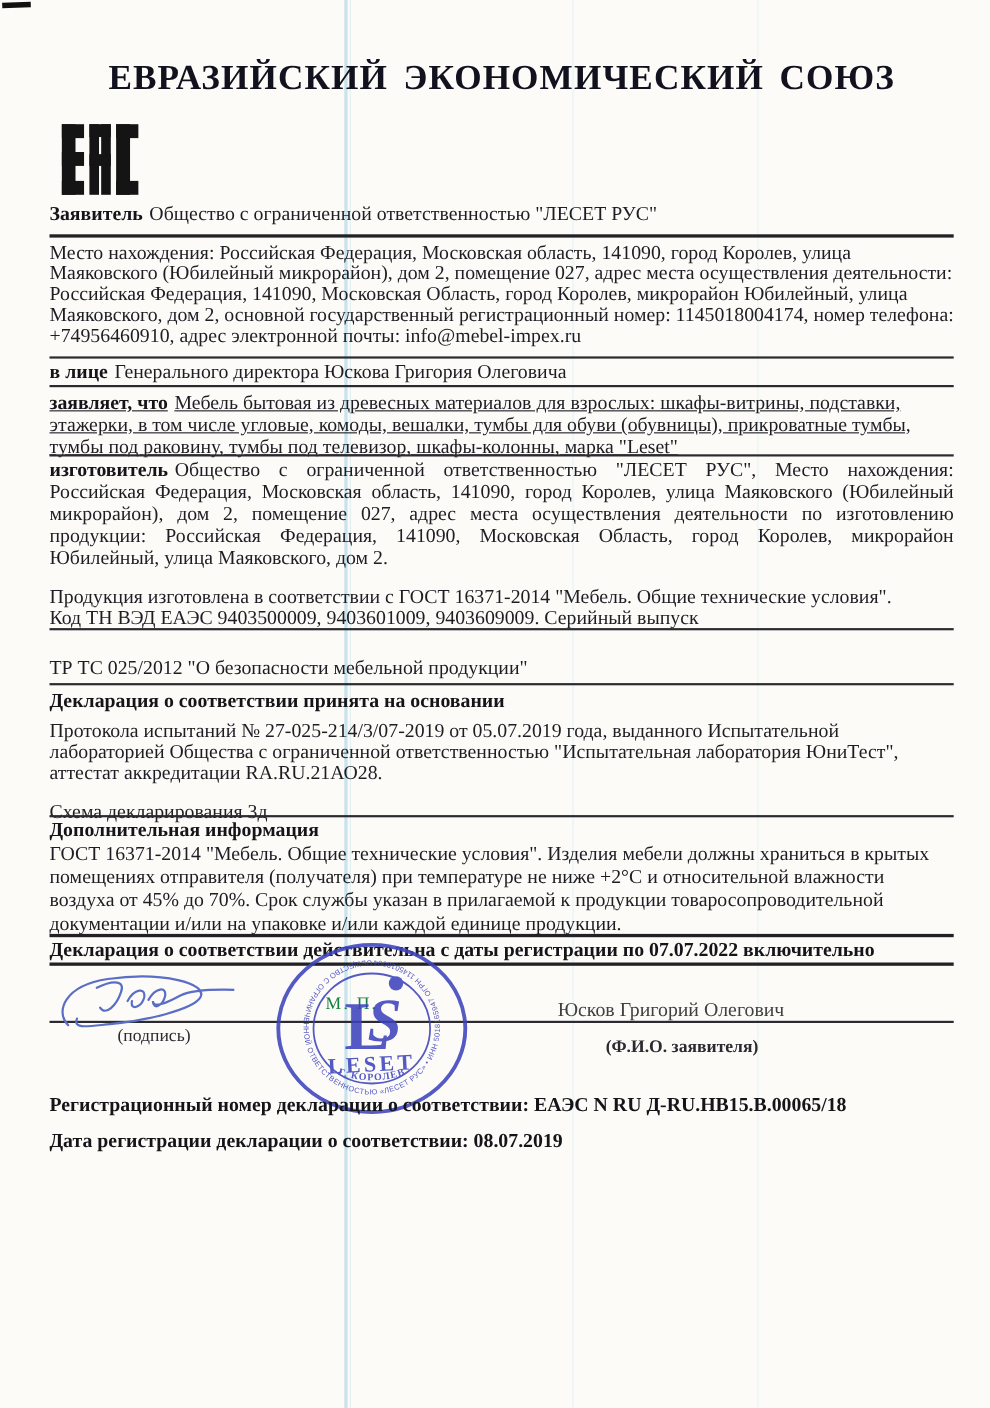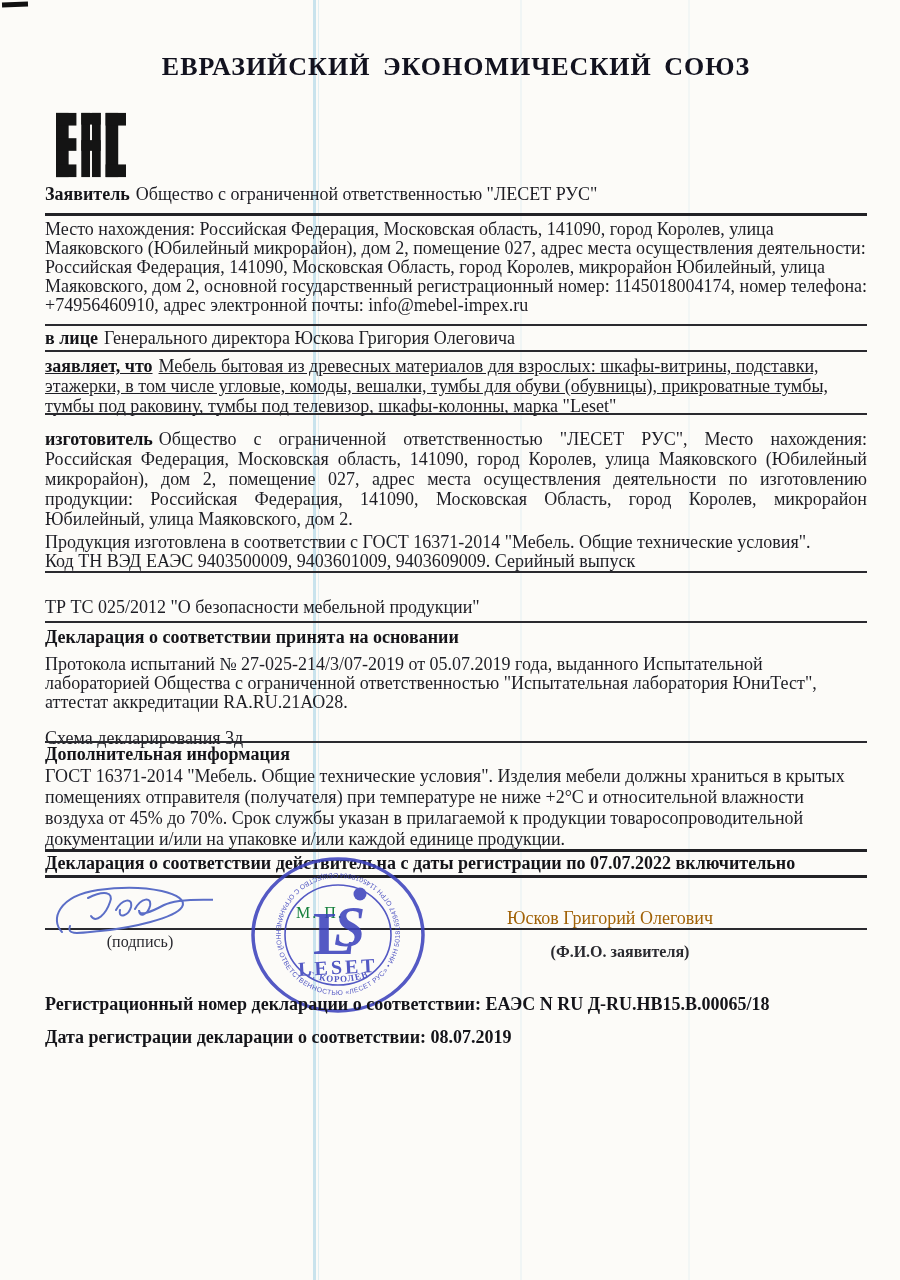--- a/index.html
+++ b/index.html
@@ -6,34 +6,34 @@
   .page{
     position:relative;width:900px;height:1280px;margin:0 auto;
     background:#fcfbf8;overflow:hidden;
     font-family:"Liberation Serif","DejaVu Serif",serif;
     color:#1d1d24;
   }
   .scanline{position:absolute;top:0;bottom:0;}
   .smudge{position:absolute;background:#111;}
   .title{
     position:absolute;left:45px;width:822px;text-align:center;
-    font-weight:bold;font-size:26px;letter-spacing:1px;color:#12121f;
+    font-weight:bold;font-size:32px;letter-spacing:1px;color:#12121f;
     word-spacing:5px;white-space:nowrap;
   }
   .row{position:absolute;left:45px;width:822px;font-size:18px;line-height:19px;}
   .lh20{line-height:20px;}
   .lh21{line-height:21px;}
   .just{text-align:justify;}
   .b{font-weight:bold;color:#141419;}
   .lbl{font-weight:bold;color:#141419;margin-right:6px;}
   .rule{position:absolute;left:45px;width:822px;height:2px;background:#2a2a2f;}
   .rule.th{height:3px;background:#222226;}
   .cap{position:absolute;font-size:16px;color:#2a2a30;text-align:center;}
   .mp{position:absolute;font-size:16px;color:#15803d;letter-spacing:2px;}
-  .name-line{position:absolute;font-size:18px;color:#a16207;}
+  .name-line{position:absolute;font-size:18px;color:#404040;}
   .stamp-wrap{position:absolute;opacity:0.88;}
   .sig-wrap{position:absolute;}
 </style>
 </head>
 <body>
 
 <div class="page">
 
   <div class="smudge" style="left:2px;top:2px;width:26px;height:5px;transform:rotate(-2deg);"></div>
   <div class="scanline" style="left:313px;width:3px;background:rgba(140,198,224,0.45);"></div>
@@ -70,21 +70,21 @@
   <div class="row" style="top:329px;">
     <span class="lbl">в лице</span><span>Генерального директора Юскова Григория Олеговича</span>
   </div>
   <div class="rule" style="top:350px;"></div>
 
   <div class="row lh20" style="top:356px;text-decoration:underline;">
     <span class="lbl">заявляет, что</span><span>Мебель бытовая из древесных материалов для взрослых: шкафы-витрины, подставки, этажерки, в том числе угловые, комоды, вешалки, тумбы для обуви (обувницы), прикроватные тумбы, тумбы под раковину, тумбы под телевизор, шкафы-колонны, марка "Leset"</span>
   </div>
   <div class="rule" style="top:413px;"></div>
 
-  <div class="row lh20 just" style="top:417px;margin-top:12px;">
+  <div class="row lh20 just" style="top:417px;">
     <span class="lbl">изготовитель</span><span>Общество с ограниченной ответственностью "ЛЕСЕТ РУС", Место нахождения: Российская Федерация, Московская область, 141090, город Королев, улица Маяковского (Юбилейный микрорайон), дом 2, помещение 027, адрес места осуществления деятельности по изготовлению продукции: Российская Федерация, 141090, Московская Область, город Королев, микрорайон Юбилейный, улица Маяковского, дом 2.</span>
   </div>
   <div class="row" style="top:533px;">Продукция изготовлена в соответствии с ГОСТ 16371-2014 "Мебель. Общие технические условия".</div>
   <div class="row" style="top:552px;">Код ТН ВЭД ЕАЭС 9403500009, 9403601009, 9403609009. Серийный выпуск</div>
 
   <div class="rule" style="top:571px;"></div>
   <div class="row" style="top:598px;">ТР ТС 025/2012 "О безопасности мебельной продукции"</div>
   <div class="rule" style="top:621px;"></div>
 
   <div class="row b" style="top:628px;">Декларация о соответствии принята на основании</div>

